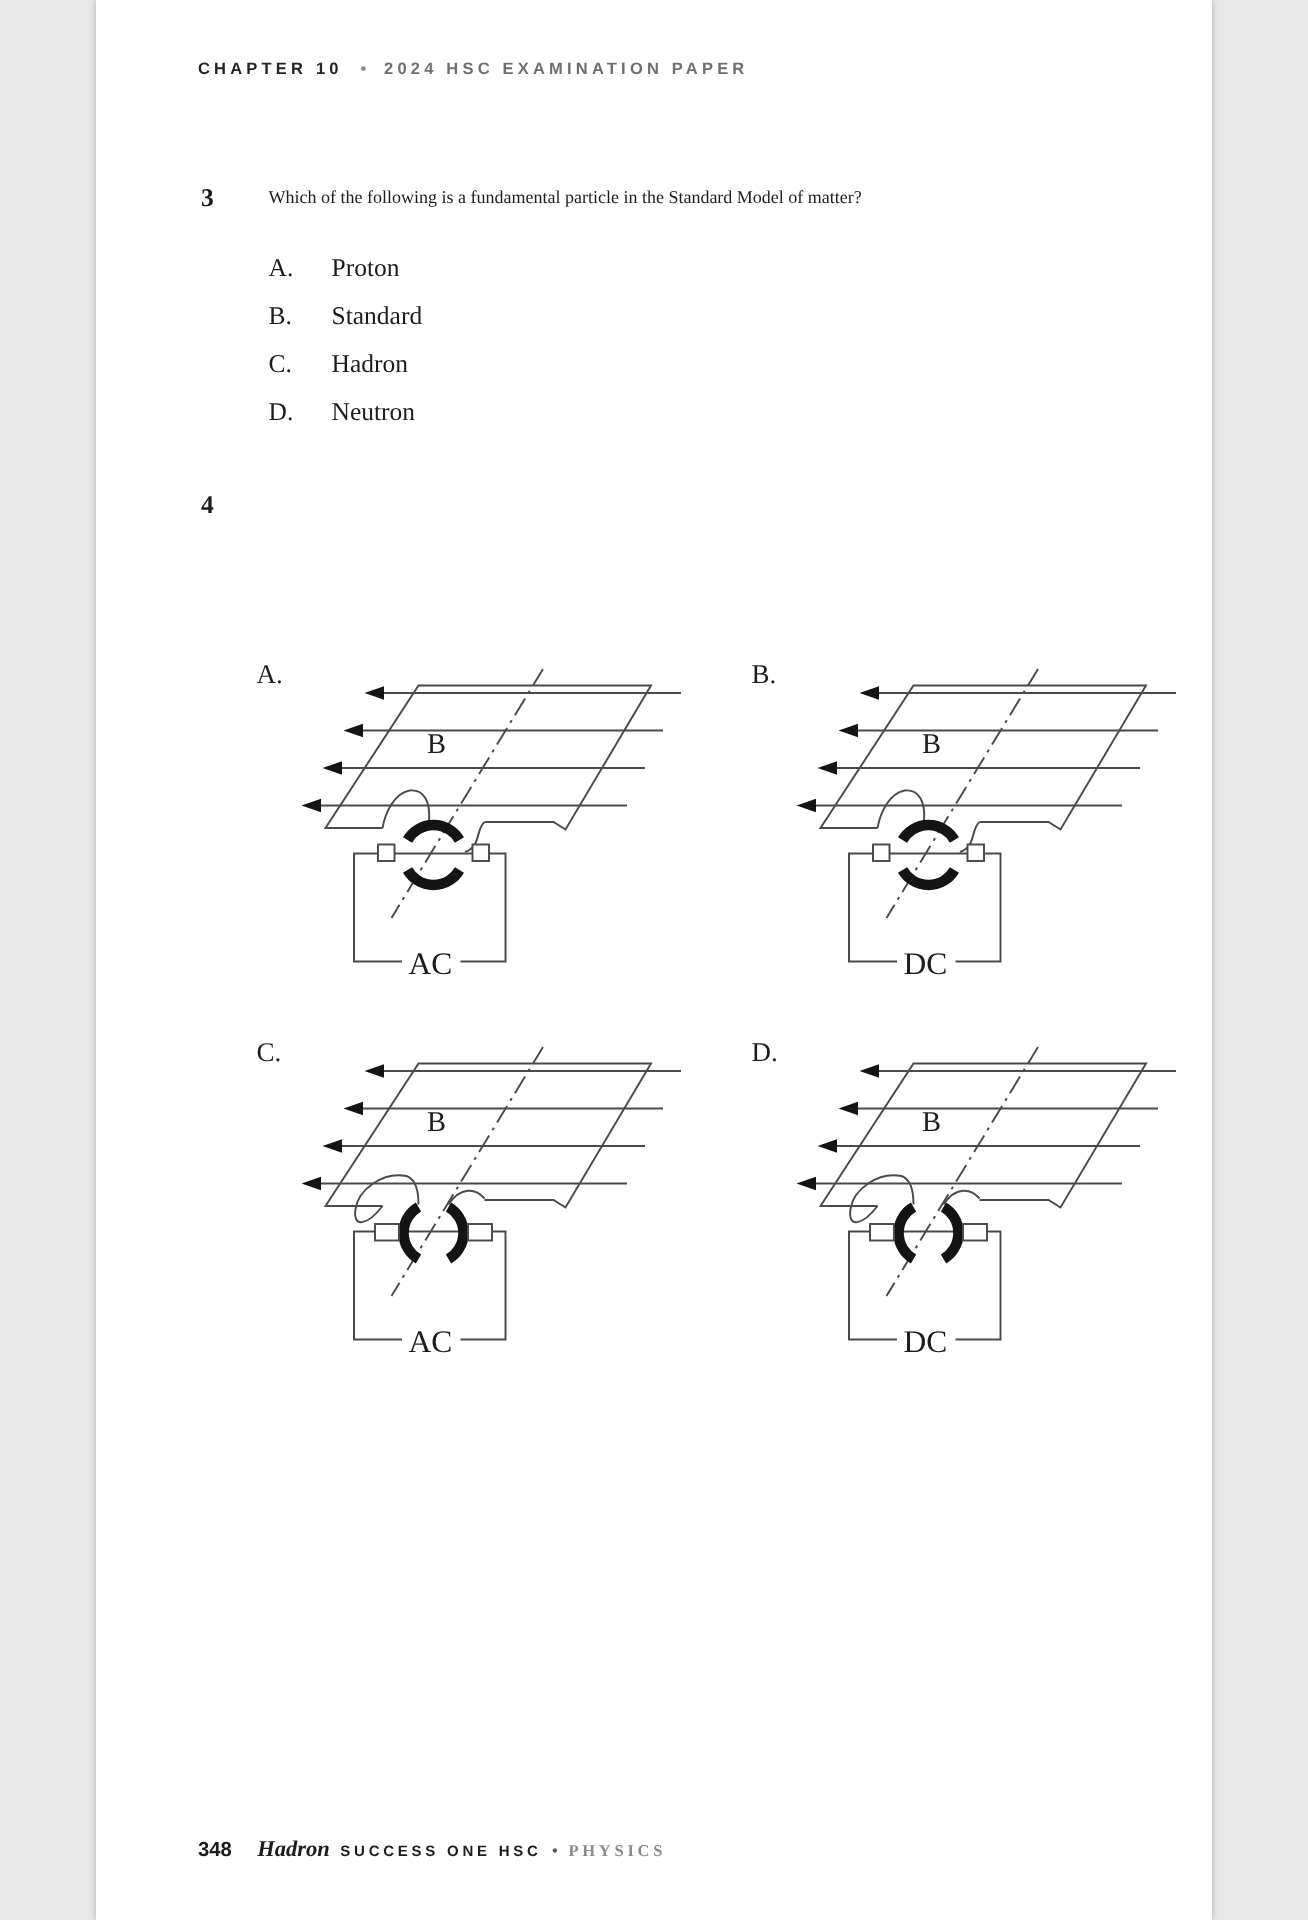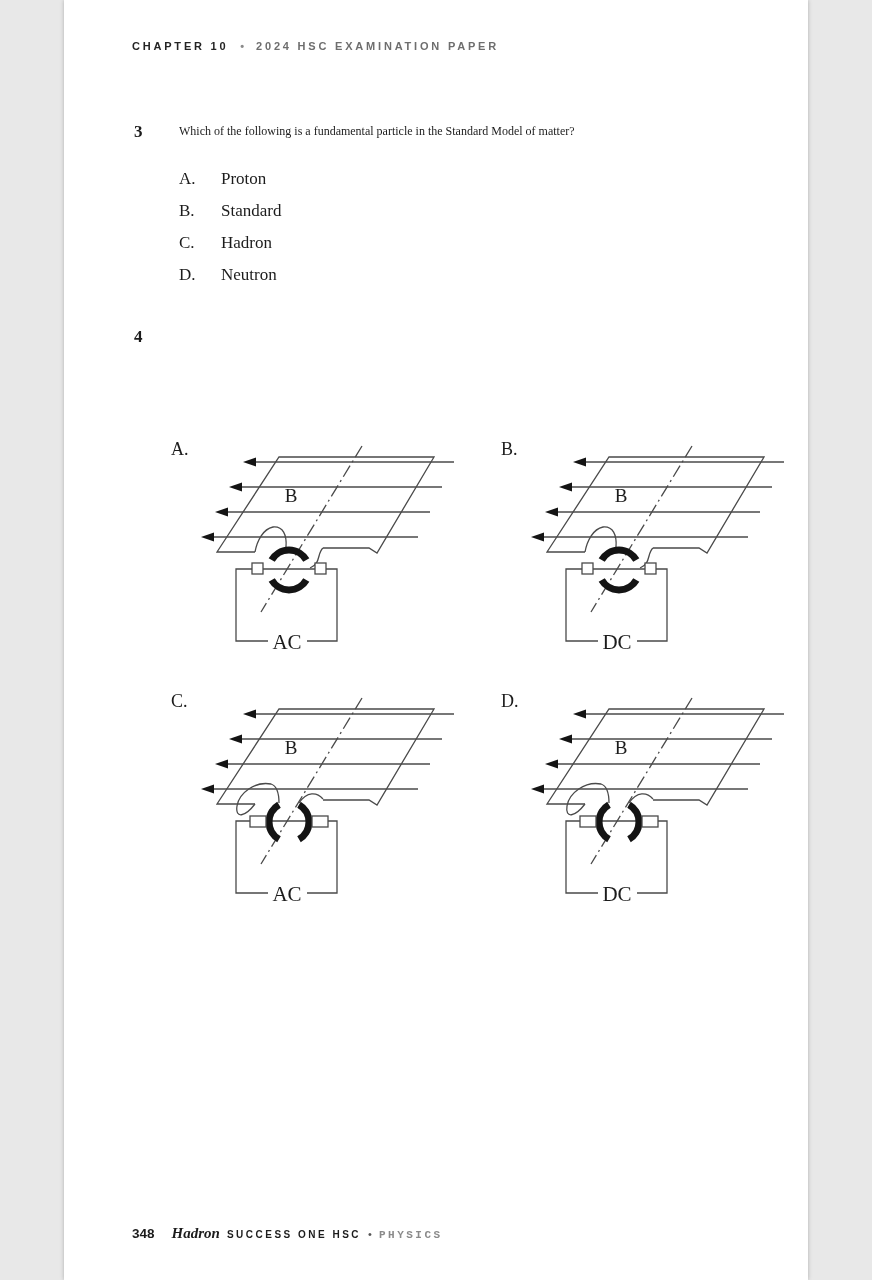--- a/index.html
+++ b/index.html
@@ -69,21 +69,21 @@
   }
   .page-footer .series{
     font-family:"Liberation Sans",sans-serif;
     font-size:10px;font-weight:bold;letter-spacing:2.5px;color:#1c1c1c;
   }
   .page-footer .fsep{
     font-family:"Liberation Sans",sans-serif;
     font-size:11px;color:#555;margin:0 7px;
   }
   .page-footer .subject{
-    font-family:Liberation Mono, monospace;
+    font-family:Liberation Serif, serif;
     font-size:11px;font-weight:bold;letter-spacing:2.5px;color:#8a8a8a;
   }
 </style>
 </head>
 <body>
 
 <div class="page">
 
   <div class="running-header">
     <span class="chapter">CHAPTER 10</span>

